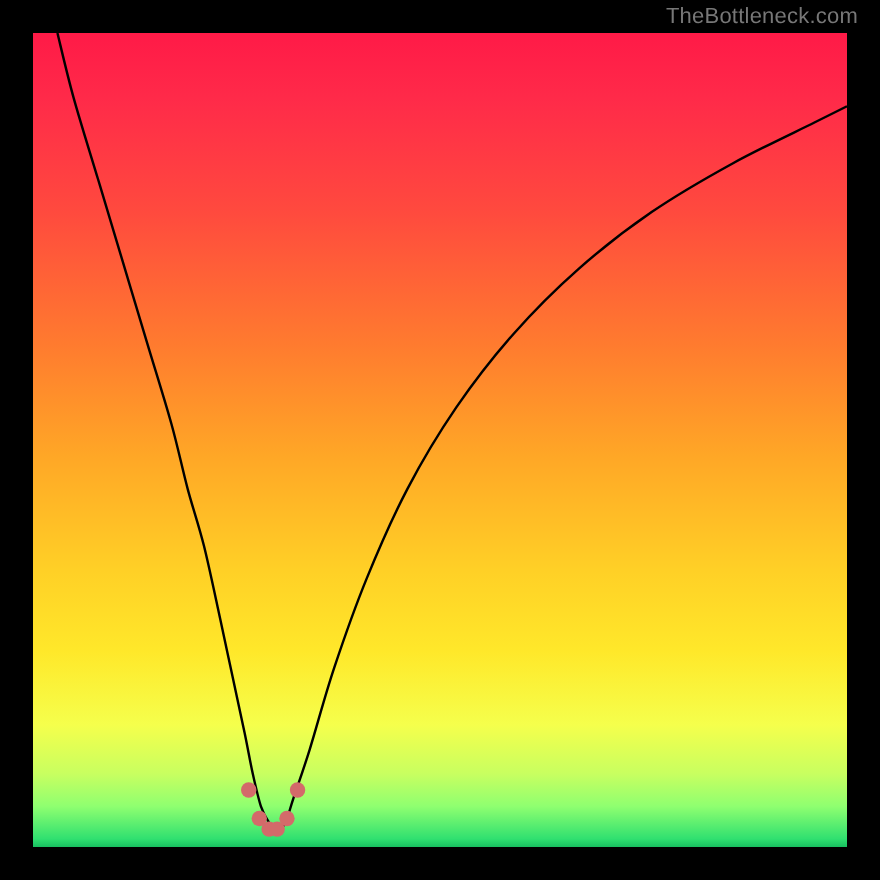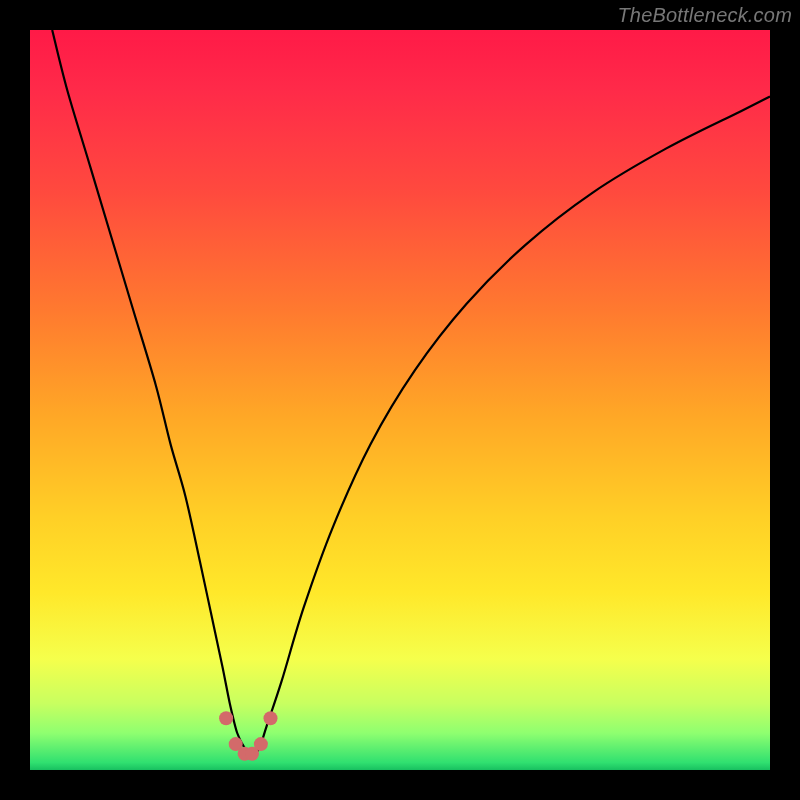--- a/index.html
+++ b/index.html
@@ -37,27 +37,26 @@
       #f5ff4c 85%,
       #c8ff60 91%,
       #8fff70 95%,
       #30e070 99%,
       #18c060 100%
     );
   }
   .watermark {
     position: absolute;
     top: 4px;
-    right: 8px;
+    right: 20px;
     color: #777;
     font-size: 20px;
     font-weight: 500;
     letter-spacing: 0.2px;
     user-select: none;
-    font-style: italic;
   }
   svg.curve {
     position: absolute;
     left: 0;
     top: 0;
     width: 740px;
     height: 740px;
     overflow: visible;
   }
 </style>

